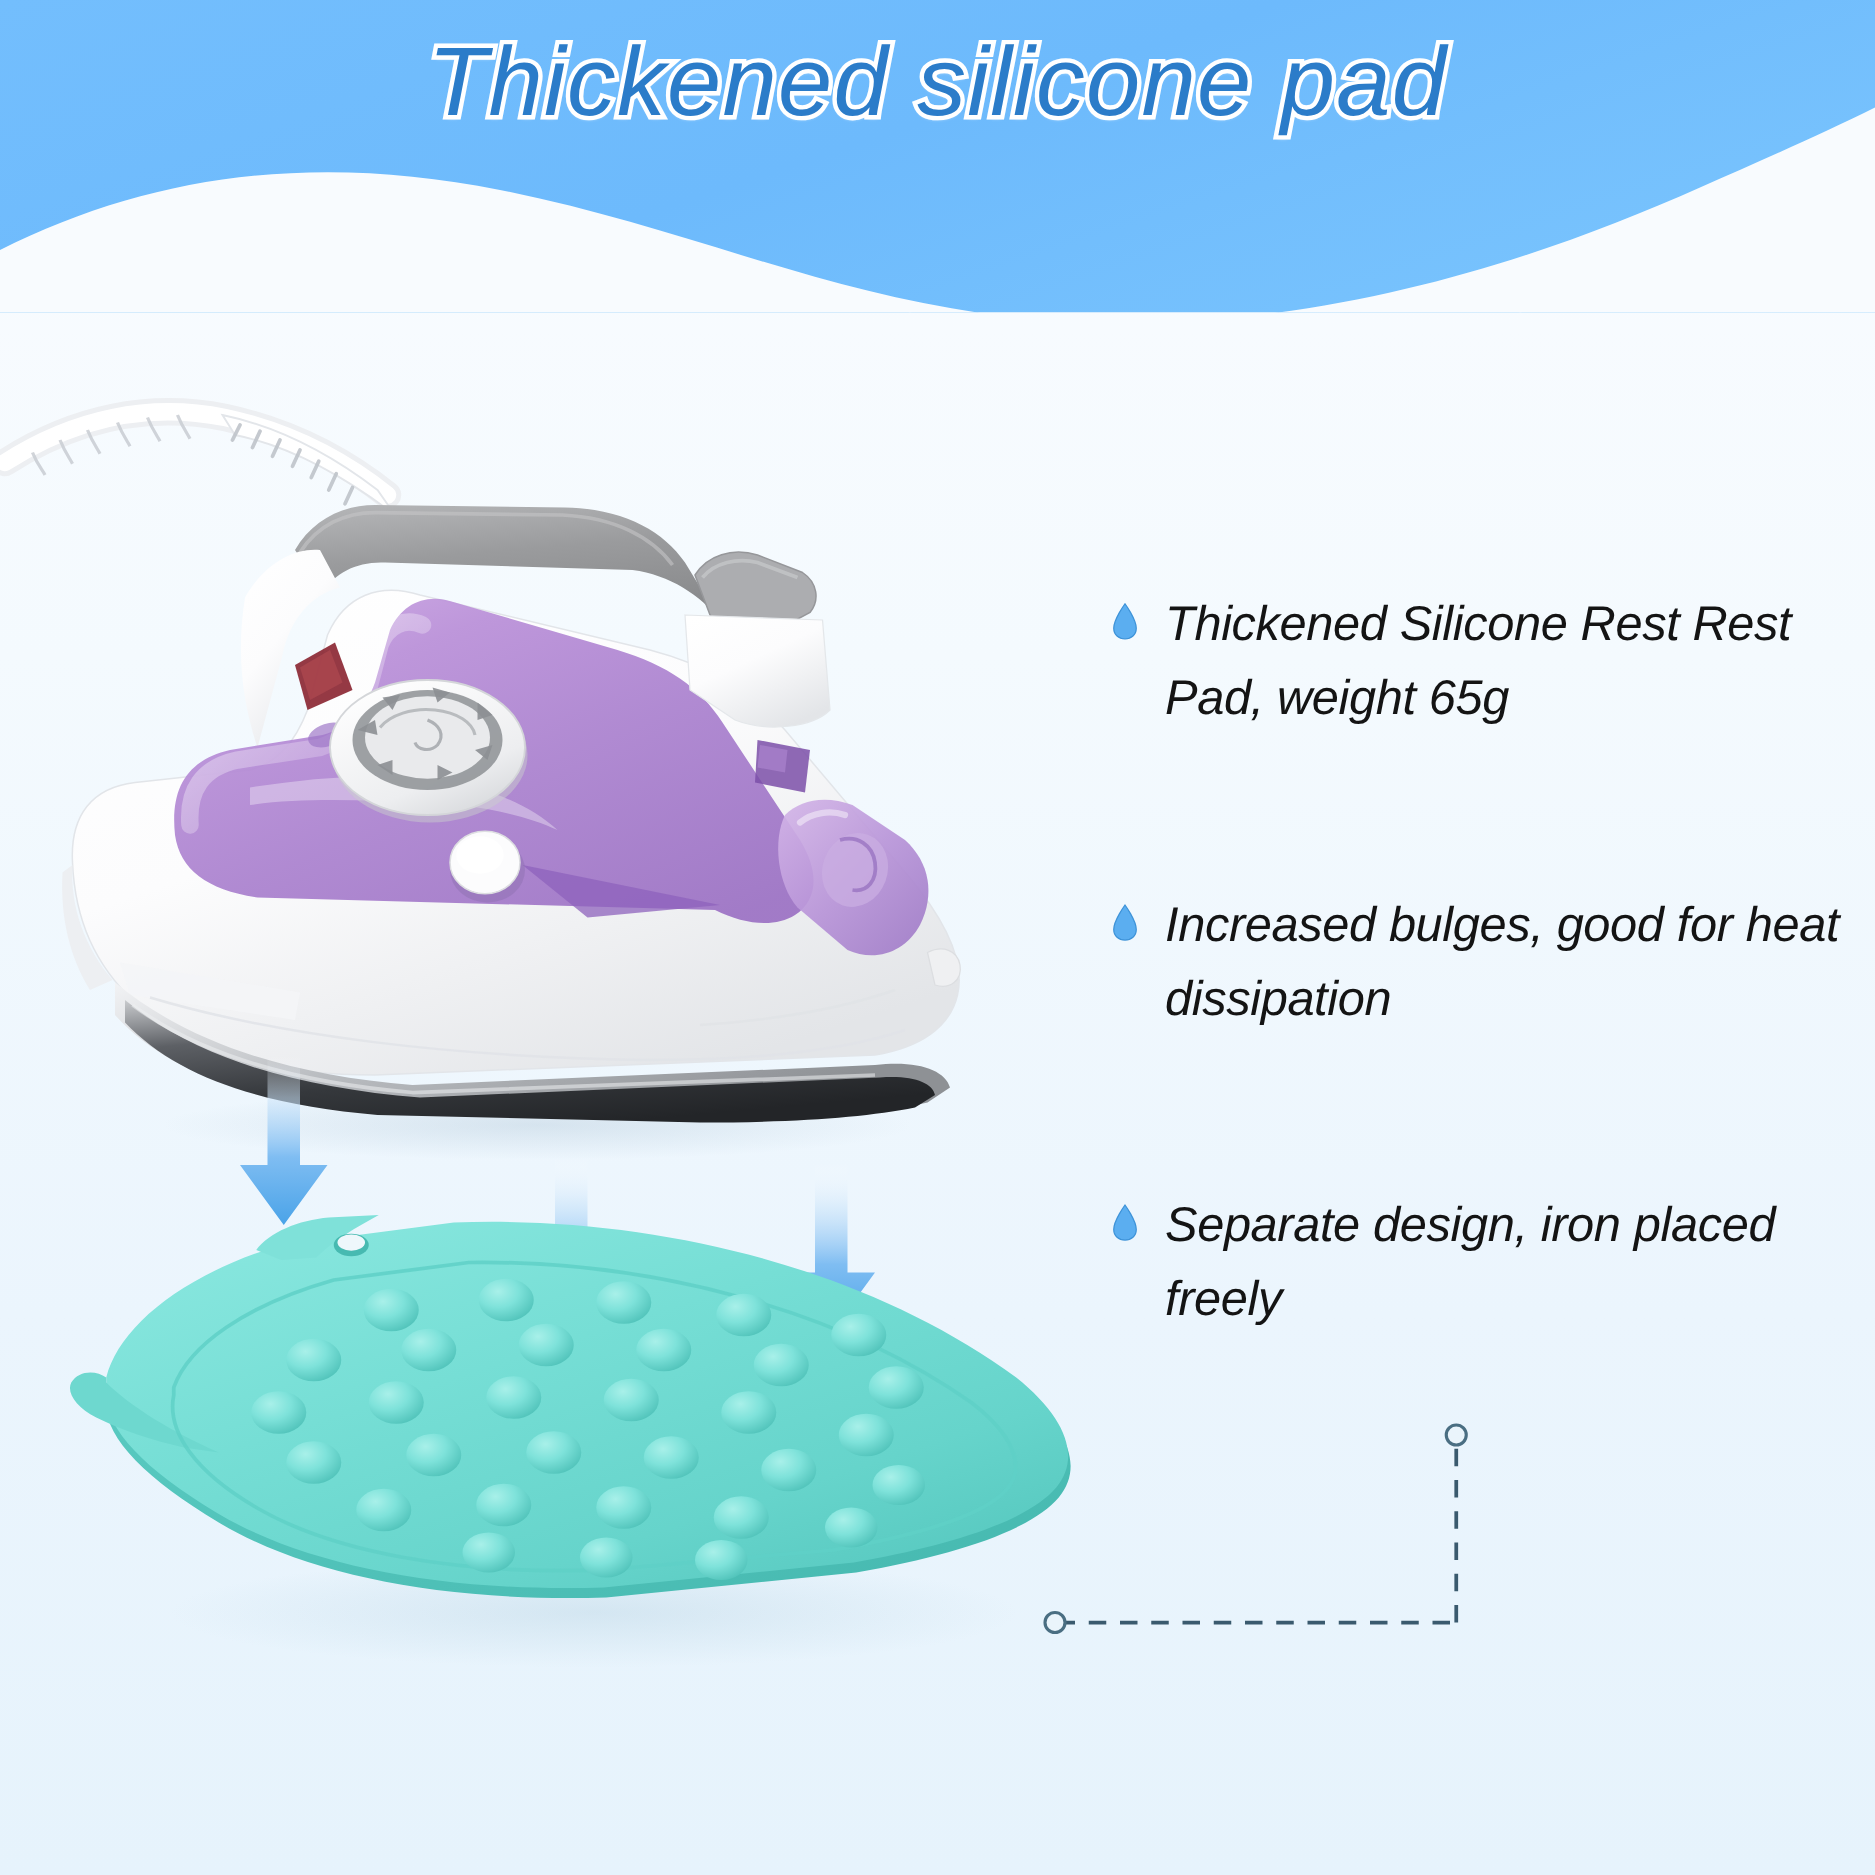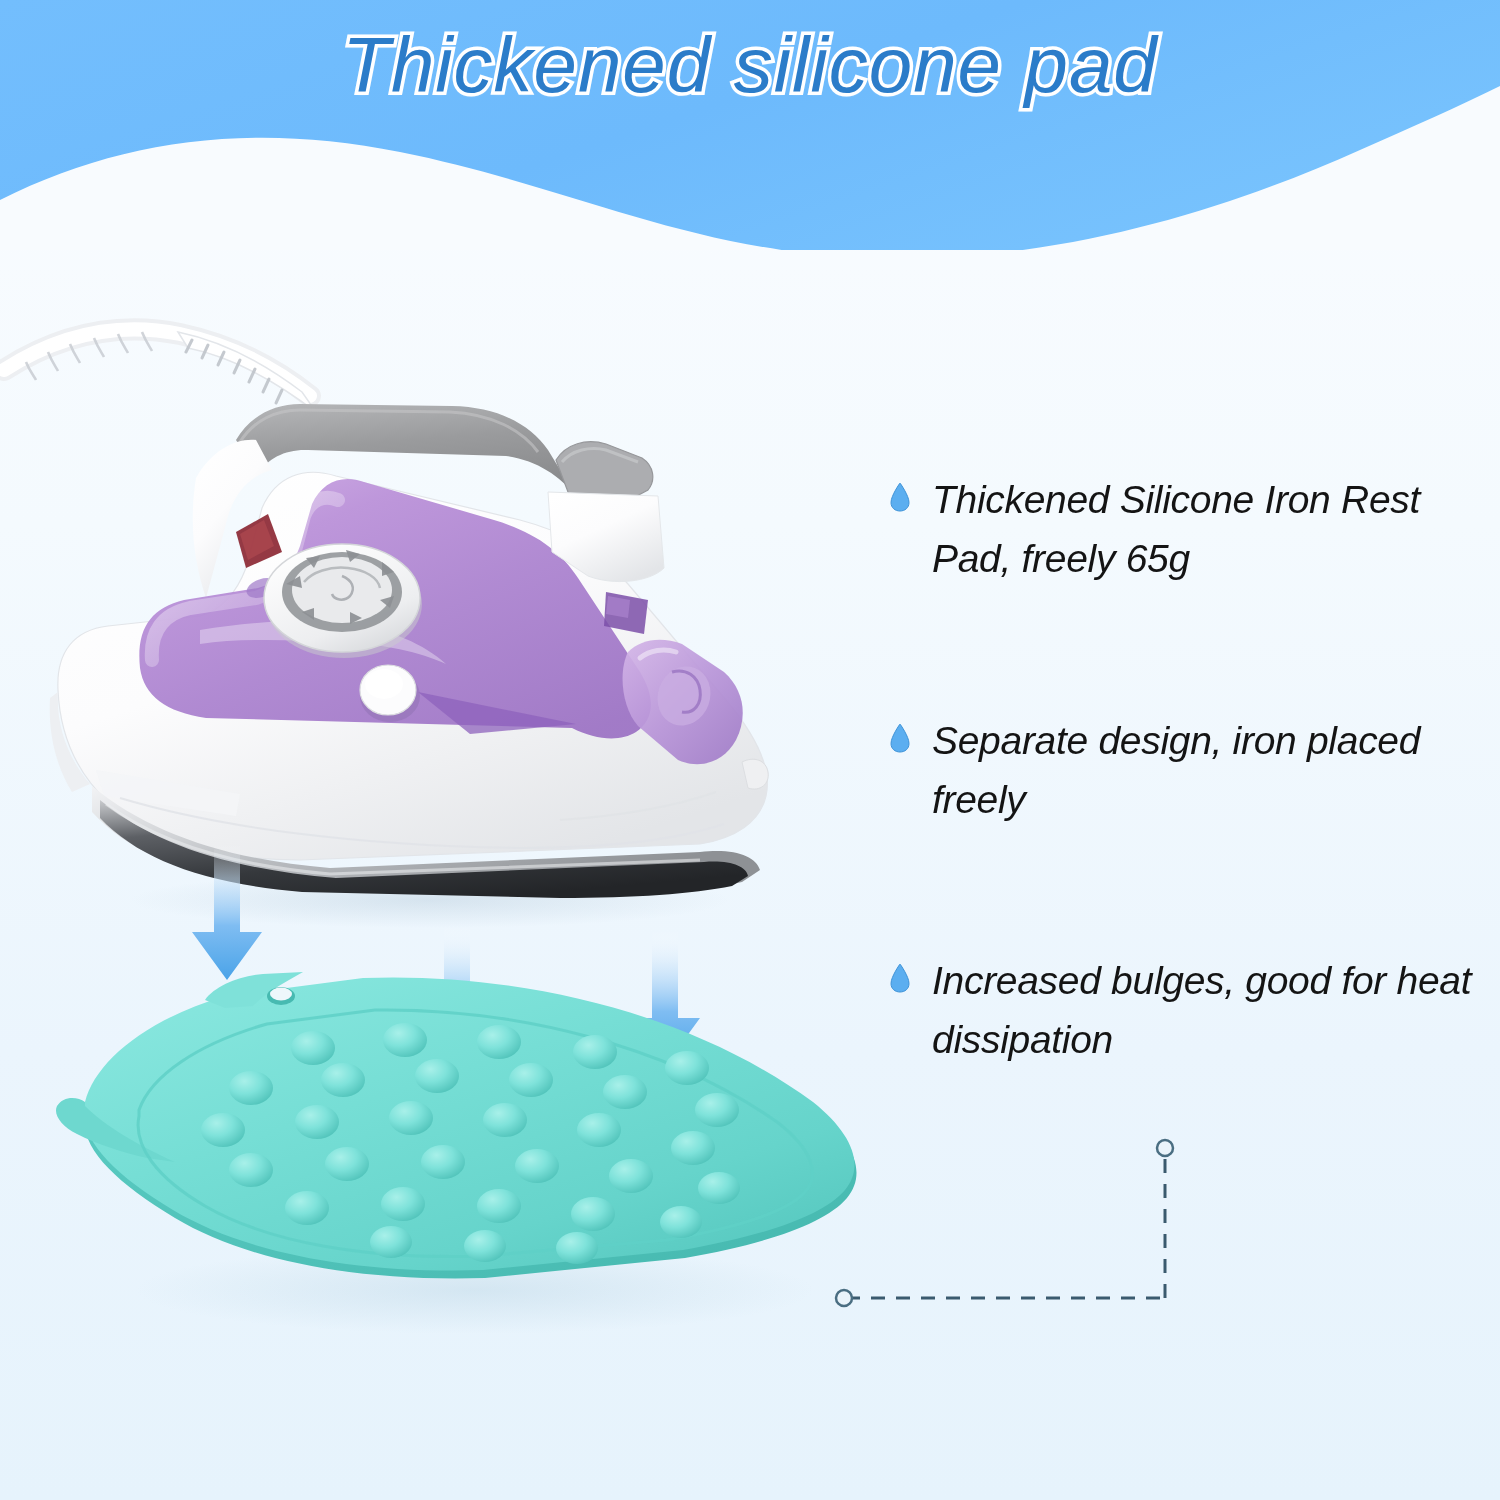--- a/index.html
+++ b/index.html
@@ -439,32 +439,32 @@
       <circle cx="345" cy="28" r="8" fill="#EAF4FB" stroke="#4A6E82" stroke-width="2.5"></circle>
     </svg>
   </div>
 
   <div class="features">
 
     <div class="feature-item">
       <svg class="drop-icon" viewBox="0 0 20 30">
         <path d="M10,1 C10,1 19,13.5 19,20.5 C19,25.8 15,29 10,29 C5,29 1,25.8 1,20.5 C1,13.5 10,1 10,1 Z" fill="#5BAEF0" stroke="#3E93D8" stroke-width="1"></path>
       </svg>
-      <div class="feature-text">Thickened Silicone Iron Rest Pad, freely 65g</div>
+      <div class="feature-text">Thickened Silicone Rest Rest Pad, weight 65g</div>
+    </div>
+
+    <div class="feature-item">
+      <svg class="drop-icon" viewBox="0 0 20 30">
+        <path d="M10,1 C10,1 19,13.5 19,20.5 C19,25.8 15,29 10,29 C5,29 1,25.8 1,20.5 C1,13.5 10,1 10,1 Z" fill="#5BAEF0" stroke="#3E93D8" stroke-width="1"></path>
+      </svg>
+      <div class="feature-text">Increased bulges, good for heat dissipation</div>
     </div>
 
     <div class="feature-item">
       <svg class="drop-icon" viewBox="0 0 20 30">
         <path d="M10,1 C10,1 19,13.5 19,20.5 C19,25.8 15,29 10,29 C5,29 1,25.8 1,20.5 C1,13.5 10,1 10,1 Z" fill="#5BAEF0" stroke="#3E93D8" stroke-width="1"></path>
       </svg>
       <div class="feature-text">Separate design, iron placed freely</div>
     </div>
 
-    <div class="feature-item">
-      <svg class="drop-icon" viewBox="0 0 20 30">
-        <path d="M10,1 C10,1 19,13.5 19,20.5 C19,25.8 15,29 10,29 C5,29 1,25.8 1,20.5 C1,13.5 10,1 10,1 Z" fill="#5BAEF0" stroke="#3E93D8" stroke-width="1"></path>
-      </svg>
-      <div class="feature-text">Increased bulges, good for heat dissipation</div>
-    </div>
-
   </div>
 
 </div>
 
 </body></html>

